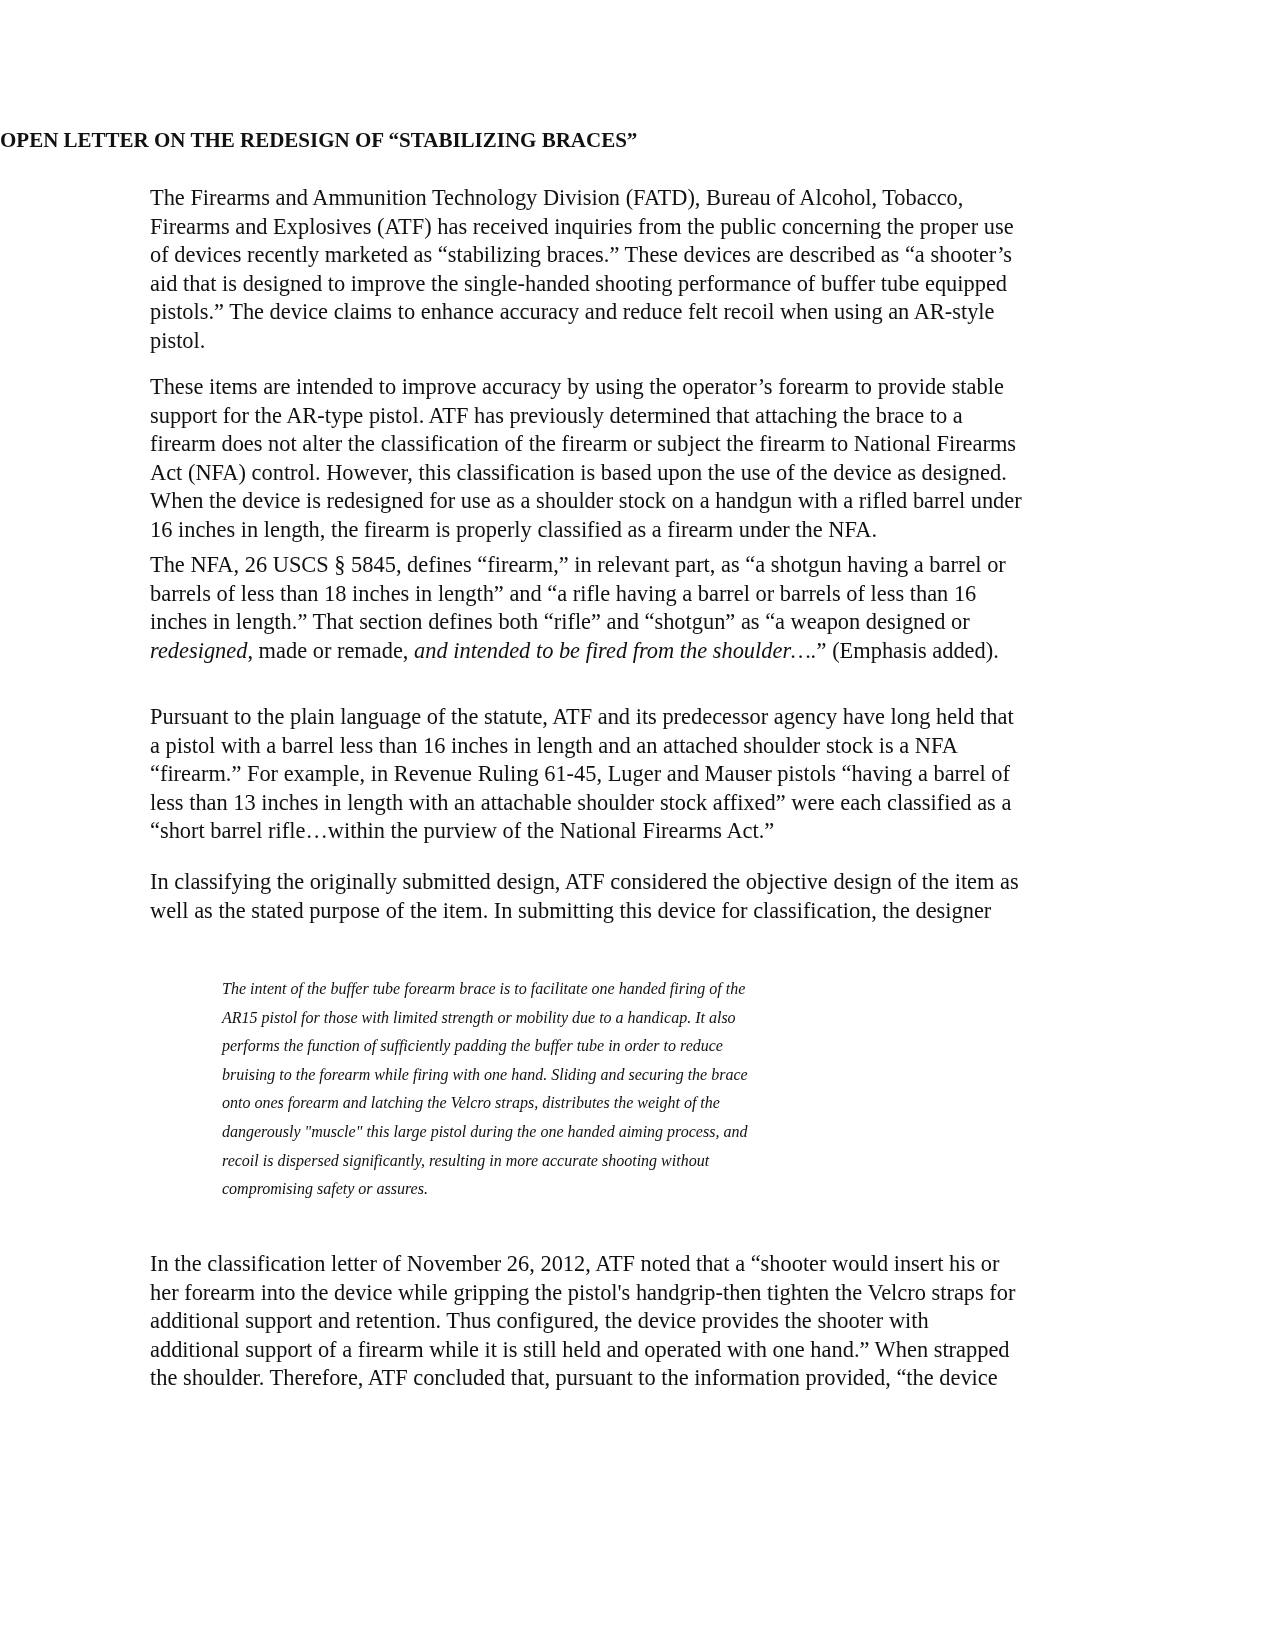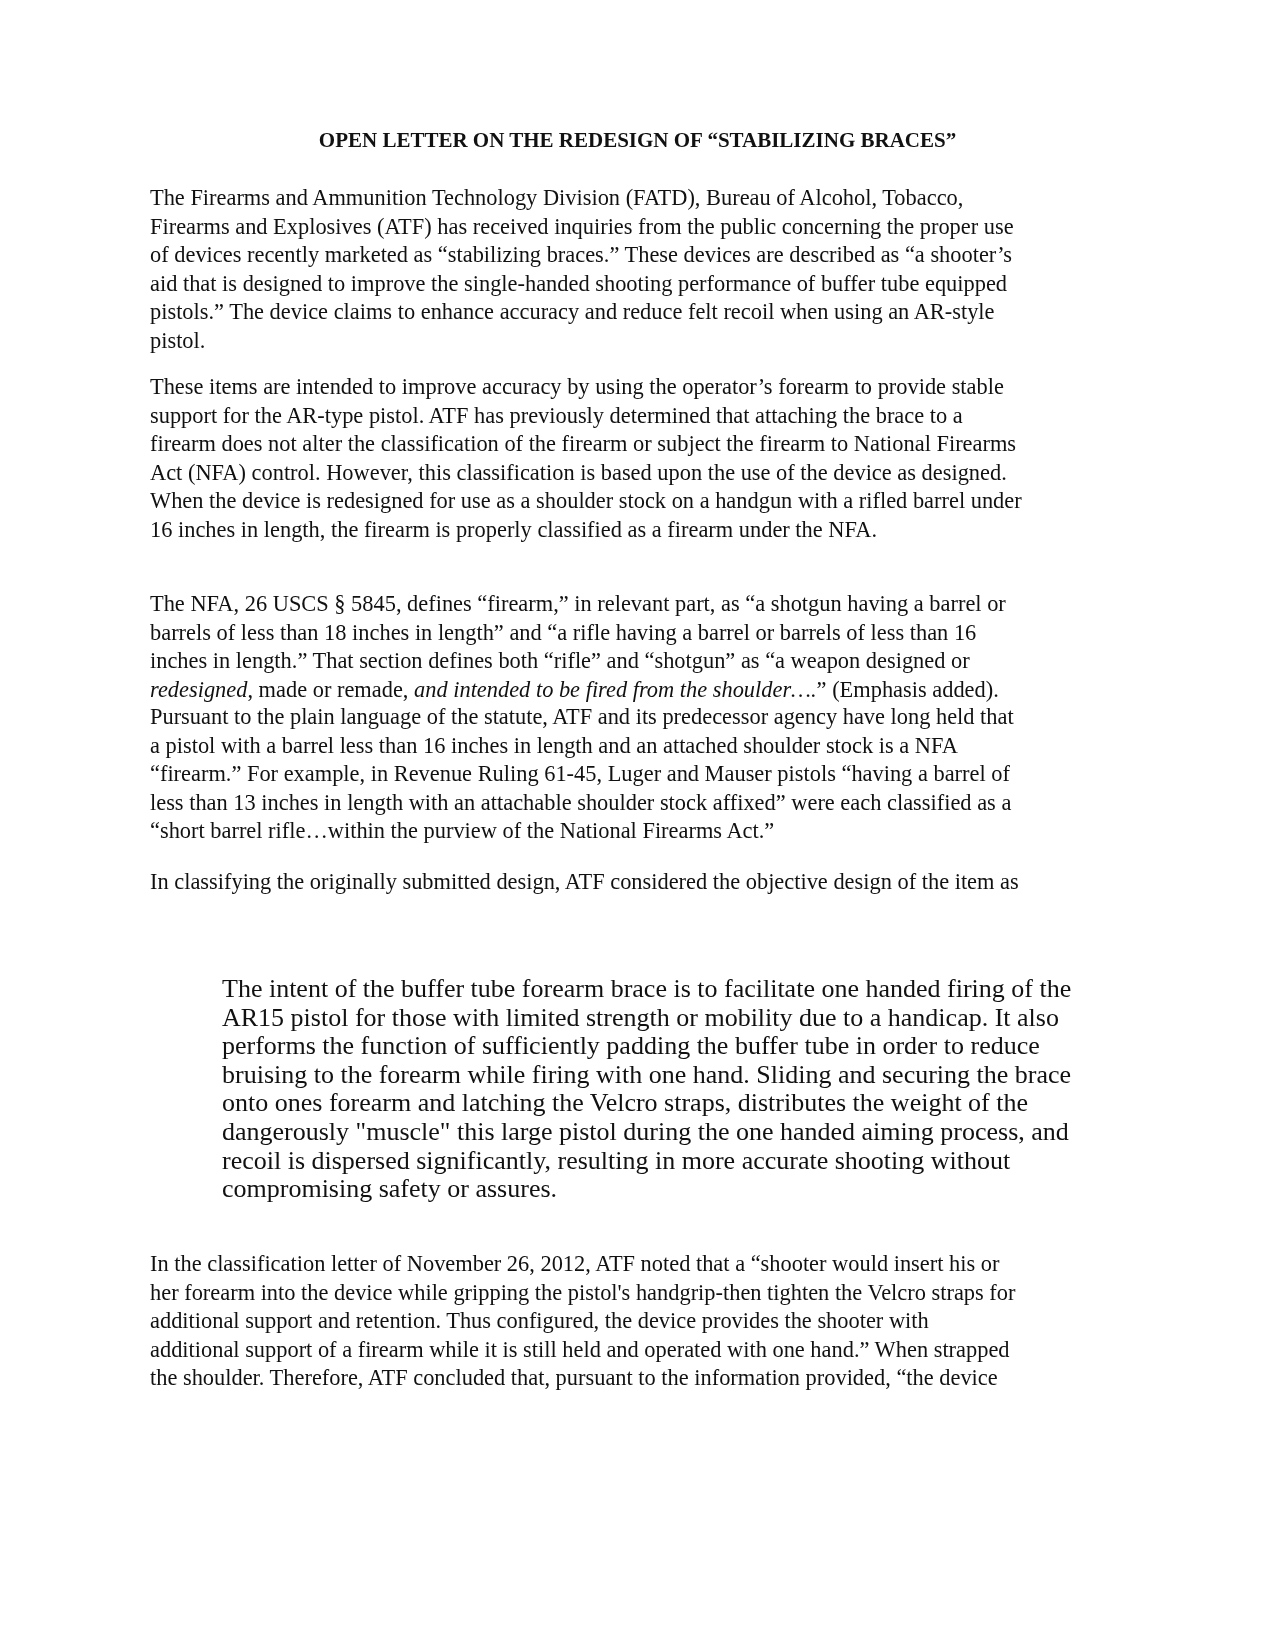--- a/index.html
+++ b/index.html
@@ -1,22 +1,22 @@
 <!DOCTYPE html>
 <html><head>
 <meta charset="utf-8">
 <style>
   html, body { margin: 0; padding: 0; background: #ffffff; }
   body { width: 1275px; height: 1650px; position: relative; overflow: hidden;
          font-family: "Liberation Serif", "DejaVu Serif", serif; color: #111; }
-  .title { position: absolute; top: 128px; left: 0; width: 1275px; text-align: center;
+  .title { position: absolute; top: 128px; left: 0; width: 1275px; 
            font-weight: bold; font-size: 21px; letter-spacing: 0px; }
   .para { position: absolute; left: 150px; width: 980px; font-size: 22.4px; line-height: 28.6px; }
   .line { white-space: nowrap; display: block; }
-  .quote { position: absolute; left: 222px; width: 860px; font-size: 26px; line-height: 28.6px; }
+  .quote { position: absolute; left: 222px; width: 860px; font-size: 16px; line-height: 28.6px; font-style: italic; }
   em { font-style: italic; }
 </style>
 </head>
 <body>
 
 <div class="title">OPEN LETTER ON THE REDESIGN OF “STABILIZING BRACES”</div>
 
 <div class="para" style="top:184px">
   <span class="line">The Firearms and Ammunition Technology Division (FATD), Bureau of Alcohol, Tobacco,</span>
   <span class="line">Firearms and Explosives (ATF) has received inquiries from the public concerning the proper use</span>
@@ -28,37 +28,38 @@
 
 <div class="para" style="top:373px">
   <span class="line">These items are intended to improve accuracy by using the operator’s forearm to provide stable</span>
   <span class="line">support for the AR-type pistol.  ATF has previously determined that attaching the brace to a</span>
   <span class="line">firearm does not alter the classification of the firearm or subject the firearm to National Firearms</span>
   <span class="line">Act (NFA) control.  However, this classification is based upon the use of the device as designed.</span>
   <span class="line">When the device is redesigned for use as a shoulder stock on a handgun with a rifled barrel under</span>
   <span class="line">16 inches in length, the firearm is properly classified as a firearm under the NFA.</span>
 </div>
 
-<div class="para" style="top:590px">
+<div class="para" style="top:551px">
   <span class="line">The NFA, 26 USCS § 5845, defines “firearm,” in relevant part, as “a shotgun having a barrel or</span>
   <span class="line">barrels of less than 18 inches in length” and “a rifle having a barrel or barrels of less than 16</span>
   <span class="line">inches in length.”  That section defines both “rifle” and “shotgun” as “a weapon designed or</span>
   <span class="line"><em>redesigned</em><span>, made or remade, </span><em>and intended to be fired from the shoulder….</em><span>” (Emphasis added).</span></span>
 </div>
 
 <div class="para" style="top:703px">
   <span class="line">Pursuant to the plain language of the statute, ATF and its predecessor agency have long held that</span>
   <span class="line">a pistol with a barrel less than 16 inches in length and an attached shoulder stock is a NFA</span>
   <span class="line">“firearm.”  For example, in Revenue Ruling 61-45, Luger and Mauser pistols “having a barrel of</span>
   <span class="line">less than 13 inches in length with an attachable shoulder stock affixed” were each classified as a</span>
   <span class="line">“short barrel rifle…within the purview of the National Firearms Act.”</span>
 </div>
 
 <div class="para" style="top:868px">
   <span class="line">In classifying the originally submitted design, ATF considered the objective design of the item as</span>
+  <span class="line">well as the stated purpose of the item.  In submitting this device for classification, the designer</span>
 </div>
 
 <div class="quote" style="top:975px">
   <span class="line">The intent of the buffer tube forearm brace is to facilitate one handed firing of the</span>
   <span class="line">AR15 pistol for those with limited strength or mobility due to a handicap. It also</span>
   <span class="line">performs the function of sufficiently padding the buffer tube in order to reduce</span>
   <span class="line">bruising to the forearm while firing with one hand. Sliding and securing the brace</span>
   <span class="line">onto ones forearm and latching the Velcro straps, distributes the weight of the</span>
   <span class="line">dangerously "muscle" this large pistol during the one handed aiming process, and</span>
   <span class="line">recoil is dispersed significantly, resulting in more accurate shooting without</span>

